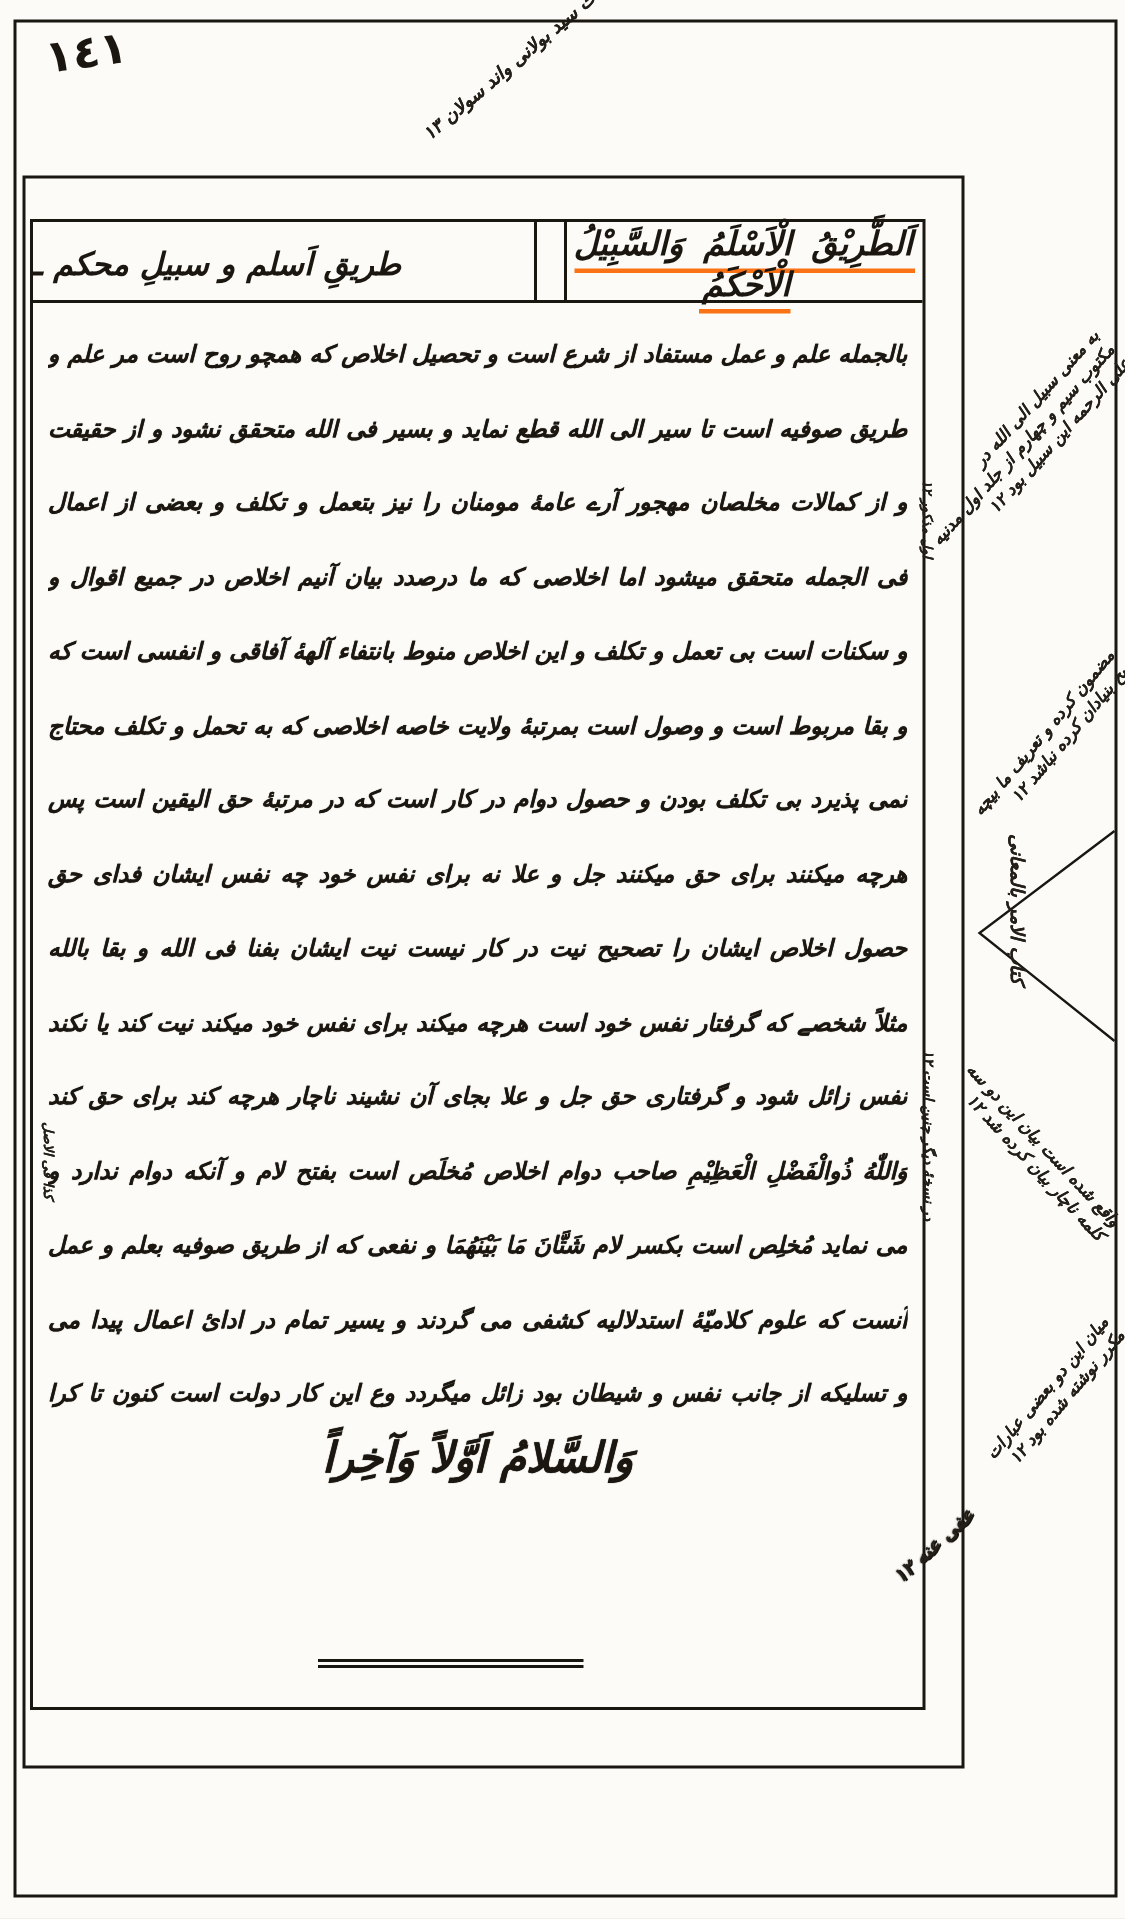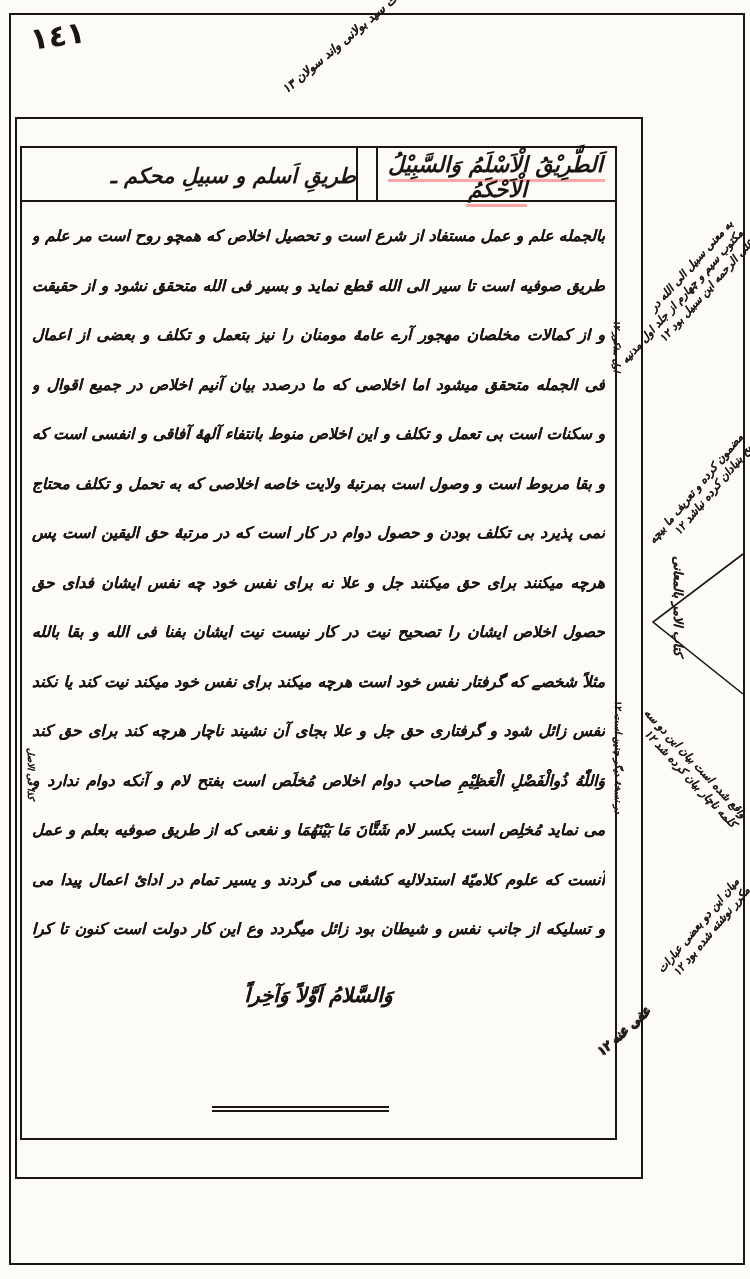--- a/index.html
+++ b/index.html
@@ -26,37 +26,37 @@
   }
 
   .header-row{
     display:flex;flex-direction:row;direction:rtl;height:52px;
     border-bottom:2px solid #1a1711;align-items:center;
   }
   .header-cell-ar{
     width:237px;text-align:center;font-size:22px;font-weight:700;font-style:italic;
     padding-top:6px;
   }
-  .header-cell-ar .t{border-bottom:3px solid #fca5a5;padding:0 2px 2px 2px;}
+  .header-cell-ar .t{border-bottom:3px solid #f97316;padding:0 2px 2px 2px;font-family:Liberation Mono, monospace;}
   .header-divider{
     width:22px;height:100%;border-left:2px solid #1a1711;border-right:2px solid #1a1711;
     box-sizing:border-box;
   }
   .header-cell-fa{
-    flex:1;text-align:right;font-size:21px;font-weight:700;font-style:italic;padding-top:4px;
+    flex:1;text-align:left;font-size:21px;font-weight:700;font-style:italic;padding-top:4px;
   }
 
   .body-text{direction:rtl;padding:10px 10px 0 10px;}
   .line{
     height:49.5px;line-height:49.5px;font-size:15.5px;font-weight:700;font-style:italic;
     text-align:justify;text-align-last:justify;overflow:hidden;white-space:normal;
     text-shadow:0 0 .5px #1b1710;
   }
   .closing{
-    margin-top:28px;text-align:center;font-size:20px;font-weight:700;font-style:italic;
+    margin-top:0;text-align:center;font-size:28px;font-weight:700;font-style:italic;
     direction:rtl;text-shadow:0 0 .6px #1b1710;
   }
   .end-rule{
     position:absolute;left:212px;top:1106px;width:177px;height:6px;box-sizing:border-box;
     border-top:2px solid #1a1711;border-bottom:2px solid #1a1711;
   }
 
   .mnote{position:absolute;white-space:nowrap;direction:rtl;}
   .mnote div{line-height:14px;}
   .note-ref{left:641px;top:322px;width:150px;font-size:11px;

